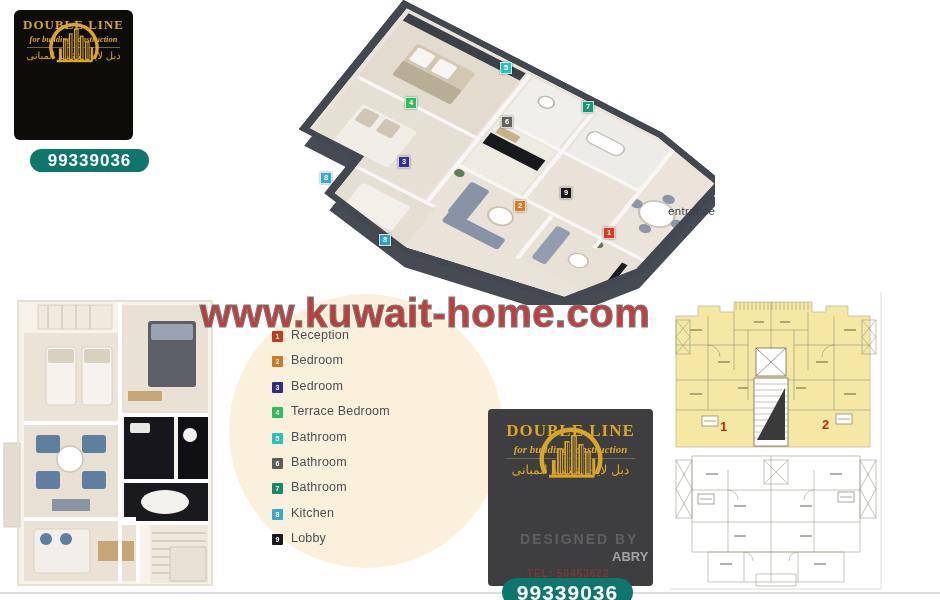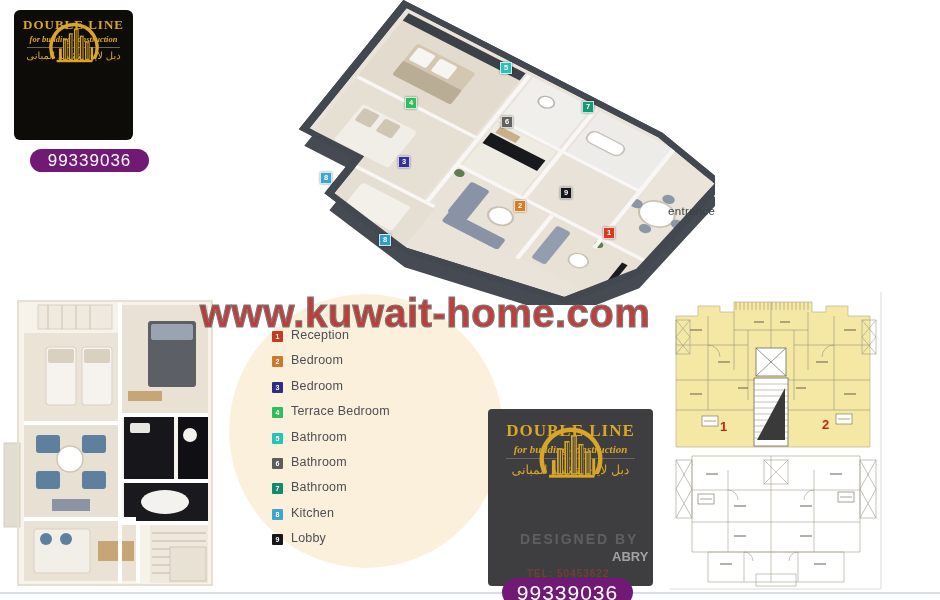--- a/index.html
+++ b/index.html
@@ -30,22 +30,22 @@
     font-family:"Liberation Serif", serif; font-style:italic; font-weight:700;
     color:#d9a625; white-space:nowrap;
   }
   #logo-top .brand-tagline { font-size:8.5px; margin-top:1px; }
   #logo-bottom .brand-tagline { font-size:11px; margin-top:2px; }
   .brand-divider { width:78%; height:1px; background:#6b6557; margin-top:3px; }
   .brand-arabic { color:#d9a625; direction:rtl; white-space:nowrap; }
   #logo-top .brand-arabic { font-size:10px; margin-top:2px; }
   #logo-bottom .brand-arabic { font-size:12.5px; margin-top:3px; }
   .phone-pill {
-    position:absolute; background:#701a75; border-radius:16px; color:#fff;
-    font-weight:400; display:flex; align-items:center; justify-content:center;
+    position:absolute; background:#0f766e; border-radius:16px; color:#fff;
+    font-weight:700; display:flex; align-items:center; justify-content:center;
     letter-spacing:1px; z-index:8;
   }
   #pill-top { left:30px; top:149px; width:119px; height:23px; font-size:17px; }
   #pill-bottom { left:502px; top:578px; width:131px; height:29px; font-size:21px; }
 
   
   #watermark {
     position:absolute; left:200px; top:291px; z-index:30;
     font-size:40px; font-weight:800; letter-spacing:0.5px; white-space:nowrap;
     color:#b91c1c; opacity:0.85; -webkit-text-stroke:1.2px #626262;

